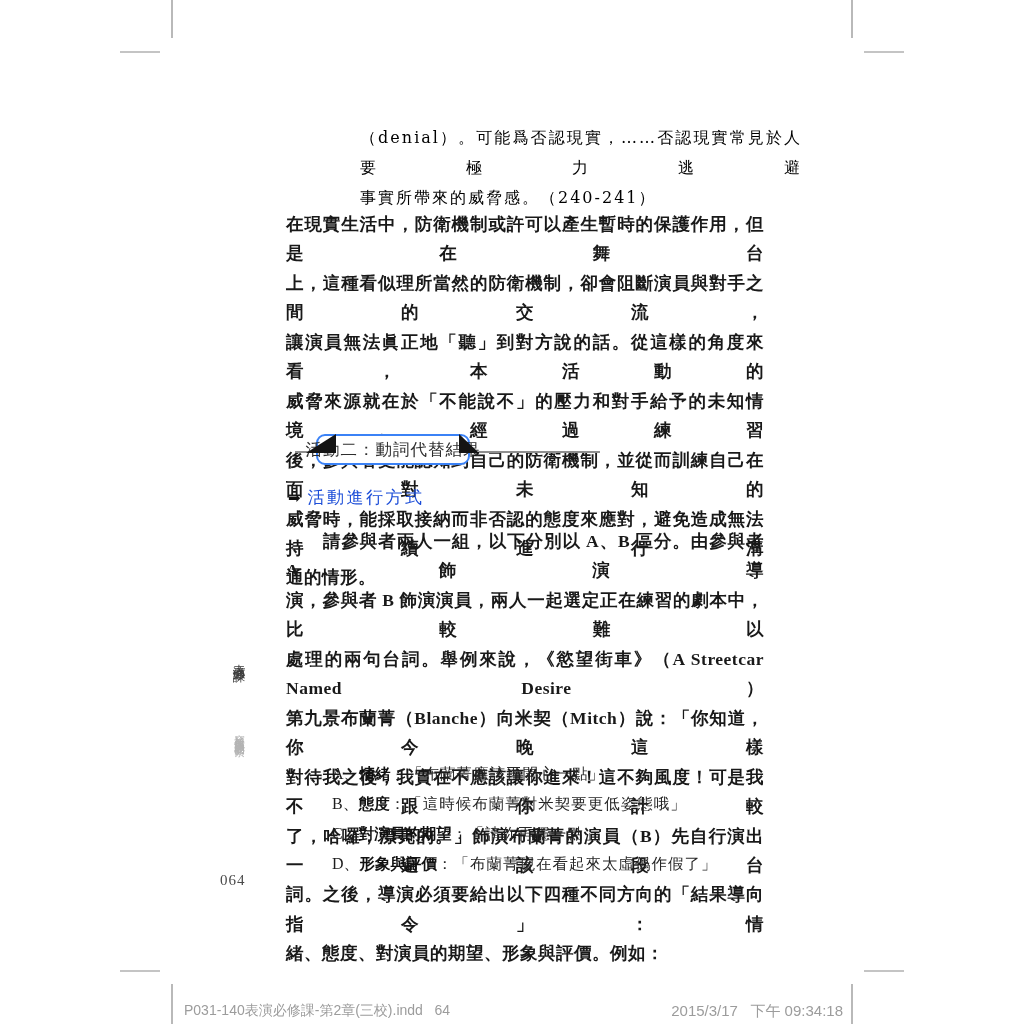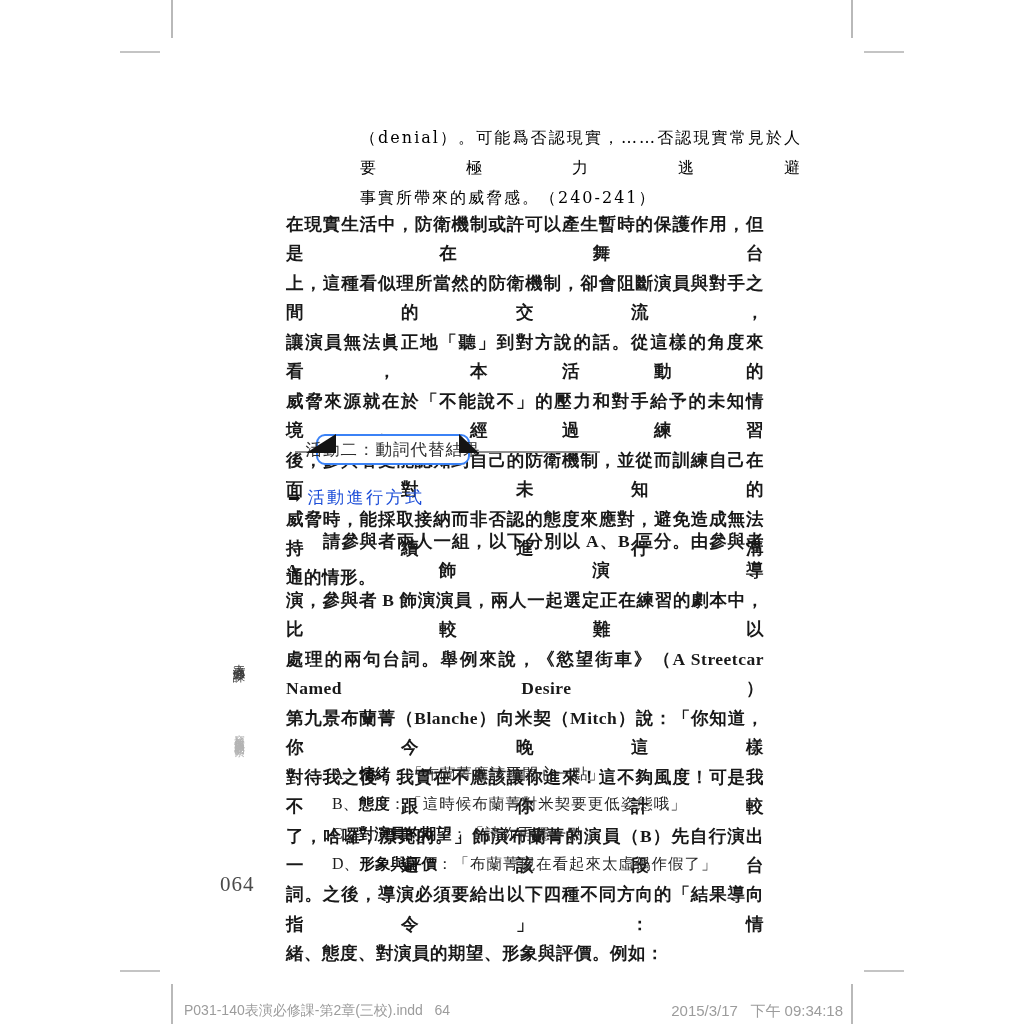--- a/index.html
+++ b/index.html
@@ -75,21 +75,21 @@
     font-size: 12.5px; letter-spacing: 1.5px; color: #3c3c3c;
   }
   .v-subtitle {
     position: absolute; left: 233px; top: 726px;
     writing-mode: vertical-rl; text-orientation: upright;
     font-family: "Liberation Sans", "DejaVu Sans", sans-serif;
     font-size: 10.5px; letter-spacing: 1px; color: #b4b4b4;
   }
   .pagenum {
     position: absolute; left: 220px; top: 872px; width: 40px;
-    font-family: "Liberation Serif", serif; font-size: 21px;
+    font-family: "Liberation Serif", serif; font-size: 15px;
     letter-spacing: 1px; color: #4a4a4a;
   }
   
   .footer-left {
     position: absolute; left: 184px; top: 1002px; width: 420px;
     font-family: "Liberation Sans", "DejaVu Sans", sans-serif;
     font-size: 14px; color: #9c9c9c; white-space: pre;
   }
   .footer-right {
     position: absolute; left: 593px; top: 1002px; width: 250px; text-align: right;

